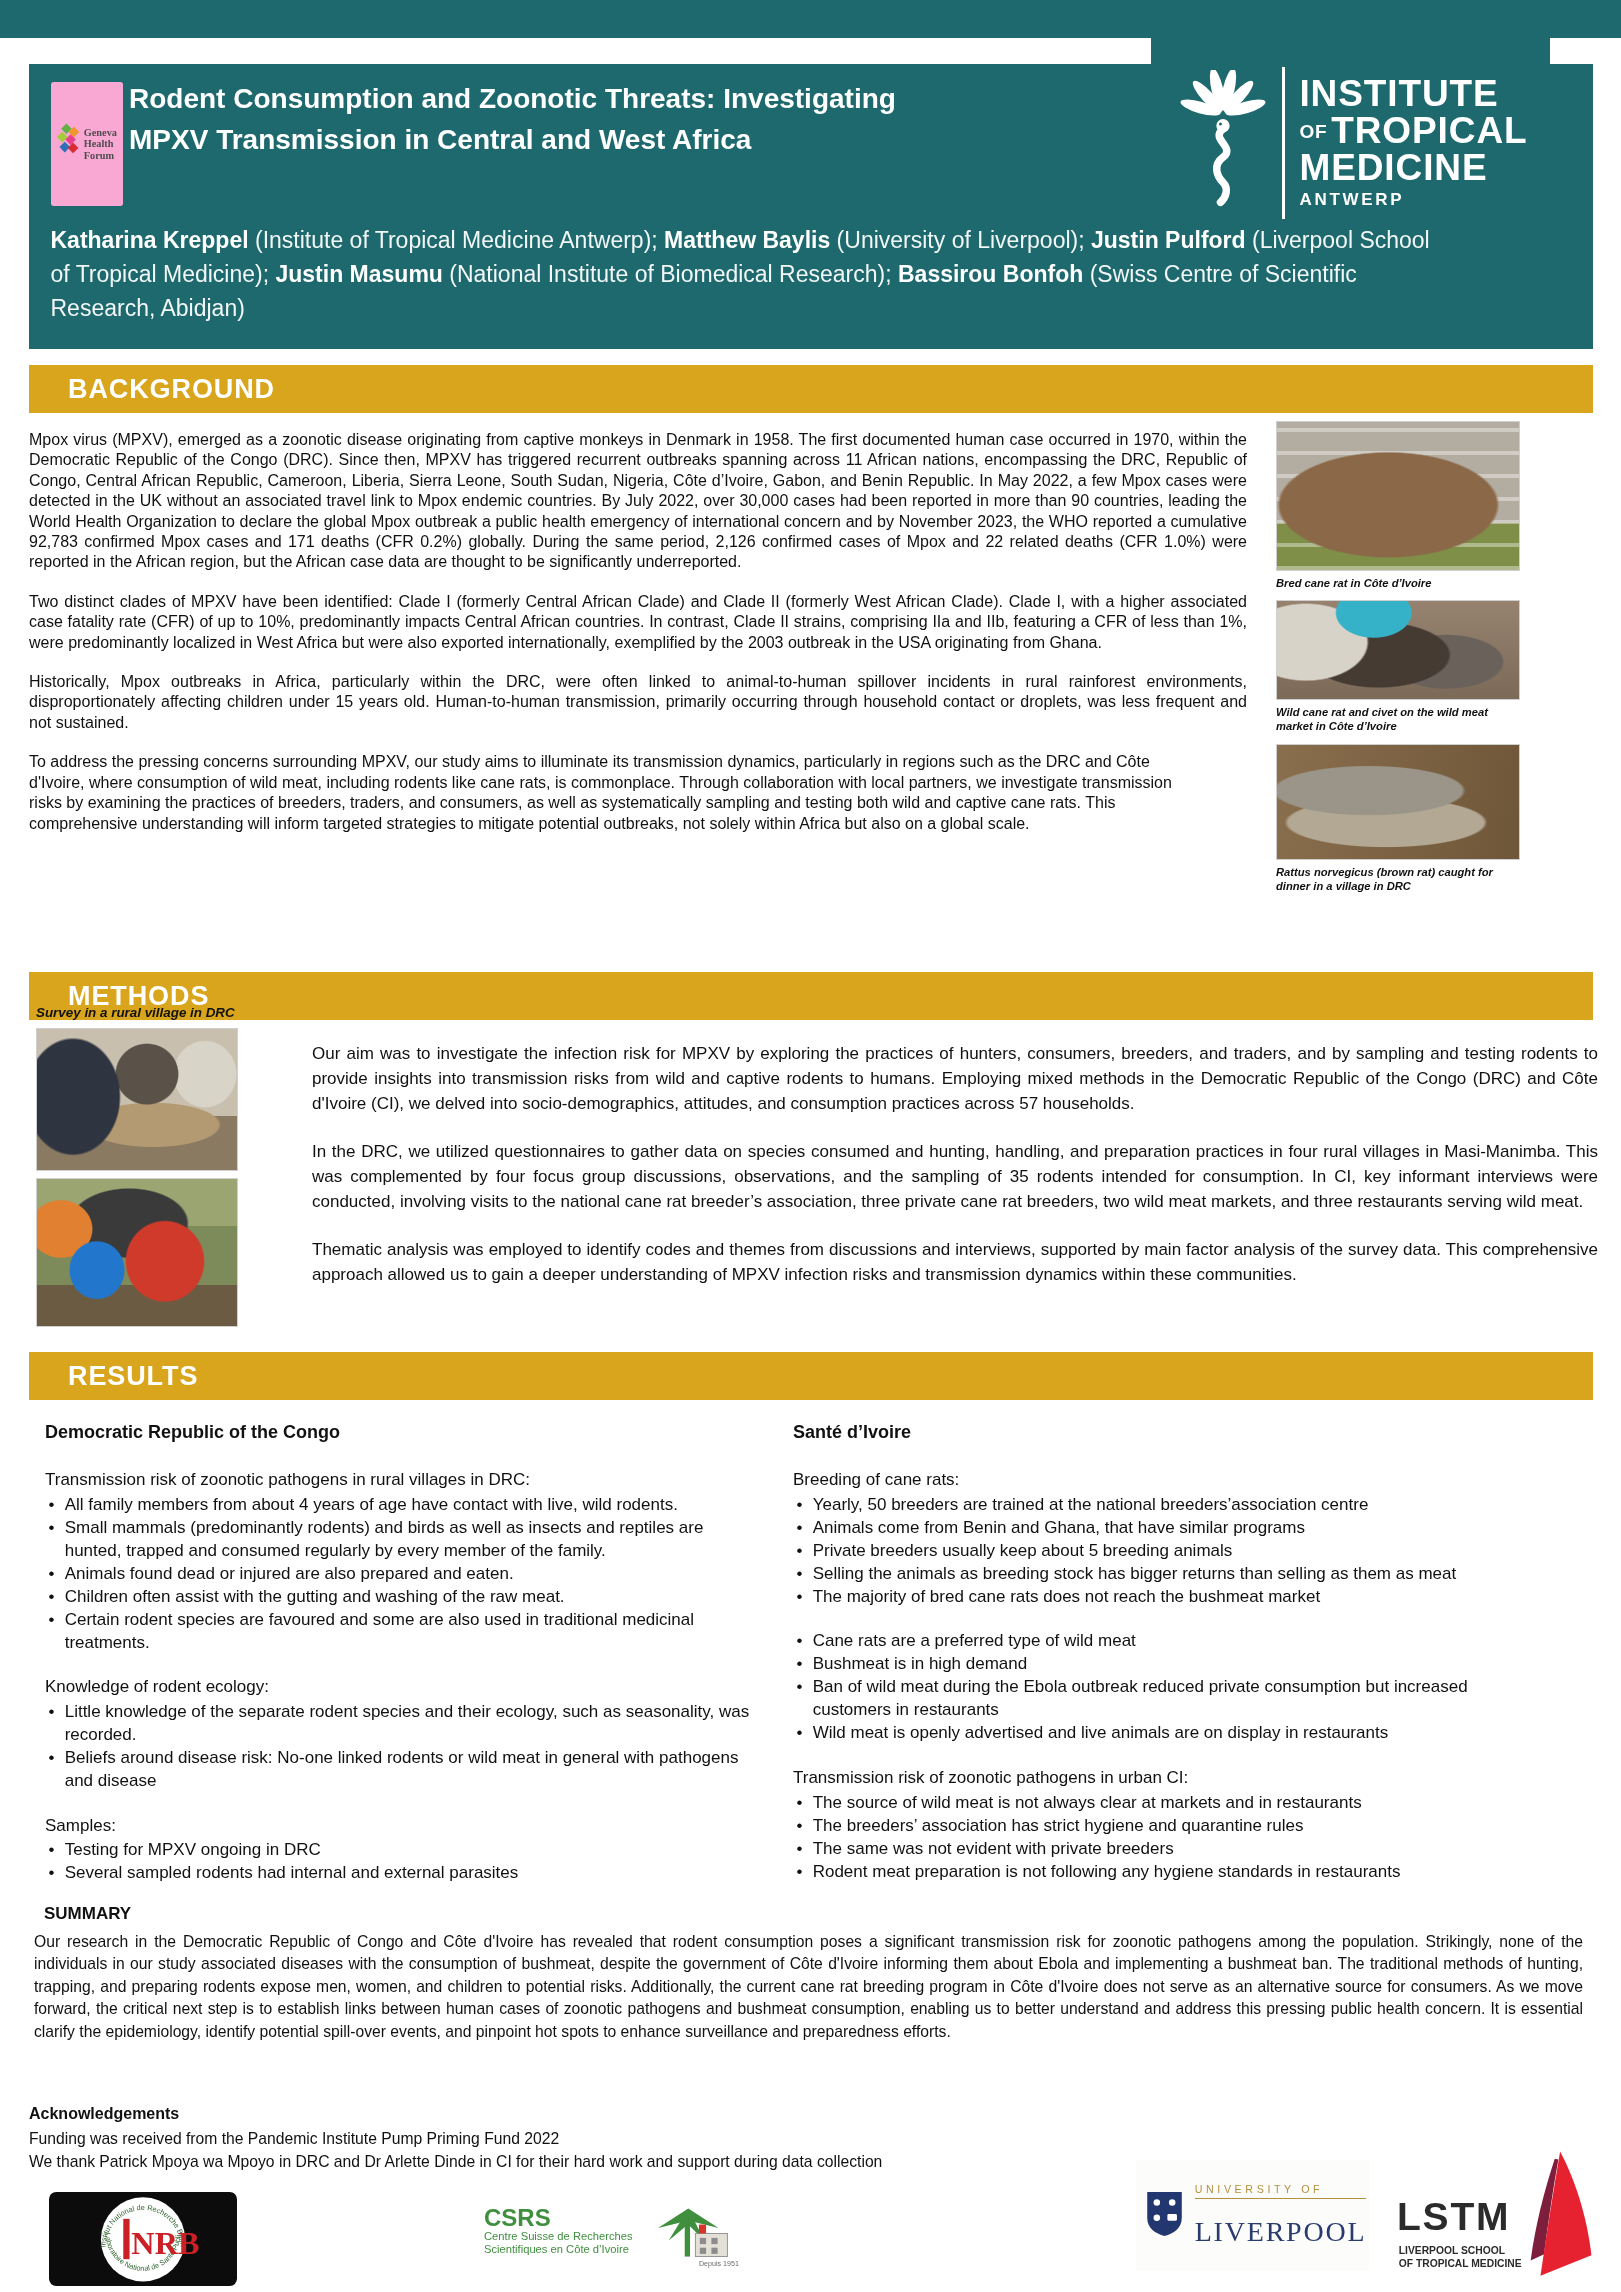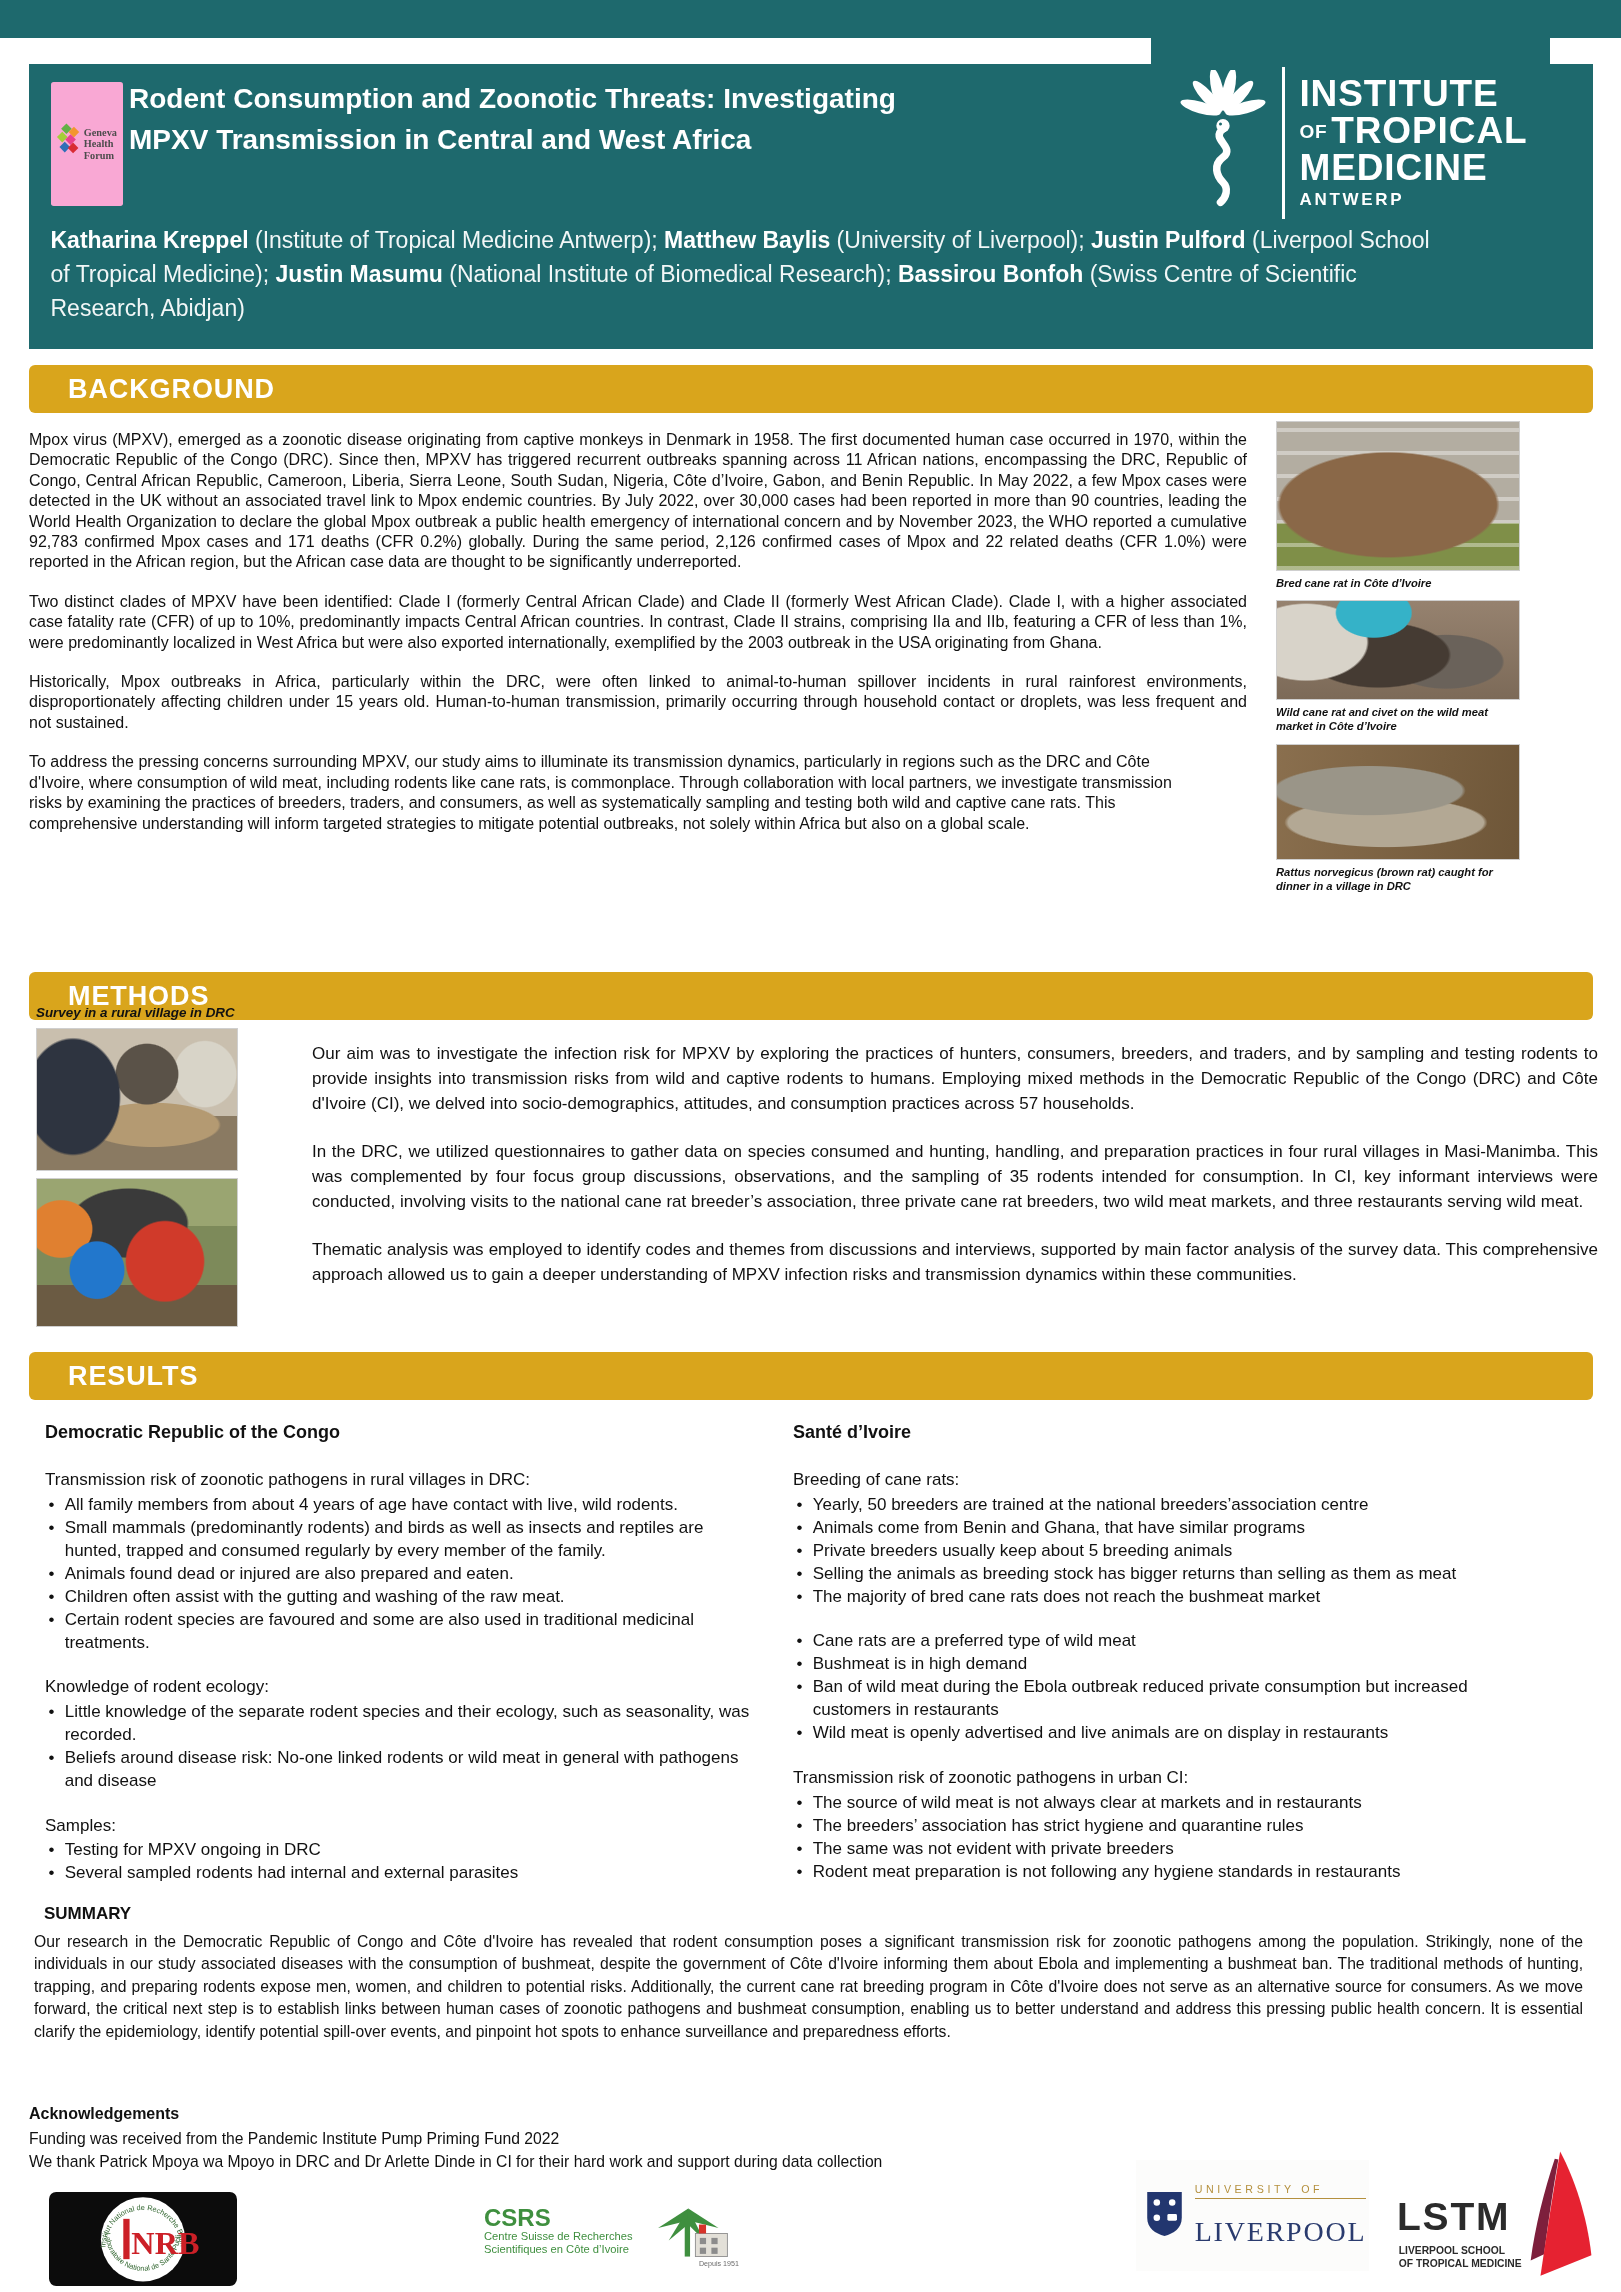--- a/index.html
+++ b/index.html
@@ -17,21 +17,21 @@
   .authors b{color:#fff;}
   .itm{position:absolute;right:43px;top:-27px;width:399px;height:211px;background:#1e696d;
        display:flex;align-items:center;justify-content:center;}
   .itm-rule{width:2.7px;height:152px;background:#fff;margin:0 14.3px 0 9px;}
   .itm-text{color:#fff;font-weight:bold;letter-spacing:0.9px;}
   .itm-l1,.itm-l2b,.itm-l3{font-size:37px;line-height:37px;}
   .itm-l2a{font-size:19px;vertical-align:5.4px;margin-right:3.6px;}
   .itm-l4{font-size:17px;letter-spacing:2.7px;margin-top:3.6px;}
 
   
-  .bar{position:absolute;left:29px;width:1564px;height:48px;background:#d9a51c;border-radius:6px;}
+  .bar{position:absolute;left:29px;width:1564px;height:48px;background:#d9a51c;}
   .bar span{display:block;padding-left:39px;line-height:48px;font-size:27px;font-weight:bold;color:#fff;letter-spacing:0.9px;}
 
   
   .bg-text{position:absolute;left:29px;top:430px;width:1218px;}
   .bg-text p{margin:0 0 19px 0;font-size:16px;line-height:20.4px;text-align:justify;}
   .bg-text p.narrow{width:1151px;text-align:left;}
   .bg-photos{position:absolute;left:1276px;top:421px;width:244px;}
   .photo{width:244px;border:0.9px solid #cfcfcf;box-sizing:border-box;}
   .pcap{font-size:11.2px;font-weight:bold;font-style:italic;line-height:14.3px;margin:4.5px 0 10.7px 0;}
 

